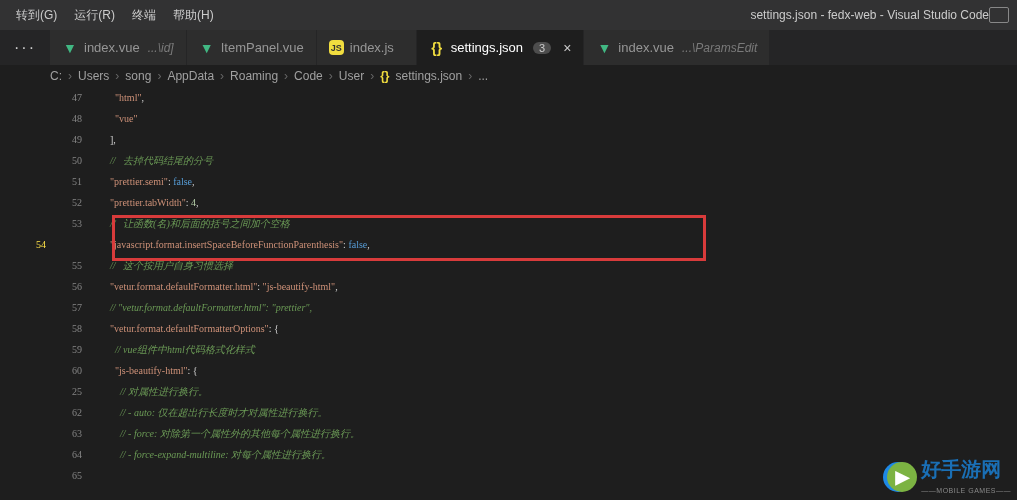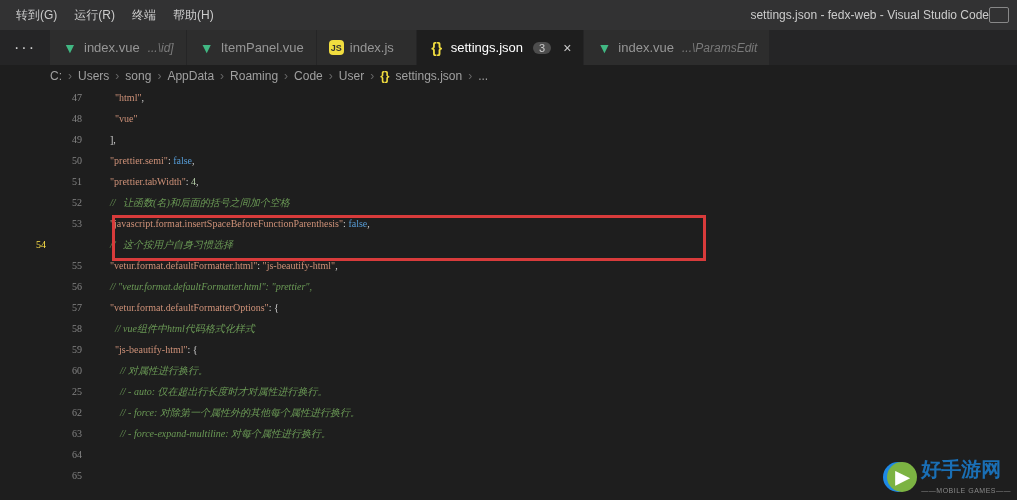--- a/index.html
+++ b/index.html
@@ -191,20 +191,21 @@
       <div class="ln">62</div>
       <div class="ln">63</div>
       <div class="ln">64</div>
       <div class="ln">65</div>
     </div>
   <div class="code" id="code">
 
   <div class="line">      <span class="str">"html"</span><span class="punct">,</span></div>
       <div class="line">      <span class="str">"vue"</span></div>
       <div class="line">    <span class="punct">],</span></div>
+      <div class="line">    <span class="cmt">//   去掉代码结尾的分号</span></div>
       <div class="line">    <span class="str">"prettier.semi"</span><span class="punct">: </span><span class="kw">false</span><span class="punct">,</span></div>
       <div class="line">    <span class="str">"prettier.tabWidth"</span><span class="punct">: </span><span class="num">4</span><span class="punct">,</span></div>
       <div class="line">    <span class="cmt">//   让函数(名)和后面的括号之间加个空格</span></div>
       <div class="line">    <span class="str">"javascript.format.insertSpaceBeforeFunctionParenthesis"</span><span class="punct">: </span><span class="kw">false</span><span class="punct">,</span></div>
       <div class="line">    <span class="cmt">//   这个按用户自身习惯选择</span></div>
       <div class="line">    <span class="str">"vetur.format.defaultFormatter.html"</span><span class="punct">: </span><span class="str">"js-beautify-html"</span><span class="punct">,</span></div>
       <div class="line">    <span class="cmt">// "vetur.format.defaultFormatter.html": "prettier",</span></div>
       <div class="line">    <span class="str">"vetur.format.defaultFormatterOptions"</span><span class="punct">: {</span></div>
       <div class="line">      <span class="cmt">// vue组件中html代码格式化样式</span></div>
       <div class="line">      <span class="str">"js-beautify-html"</span><span class="punct">: {</span></div>

